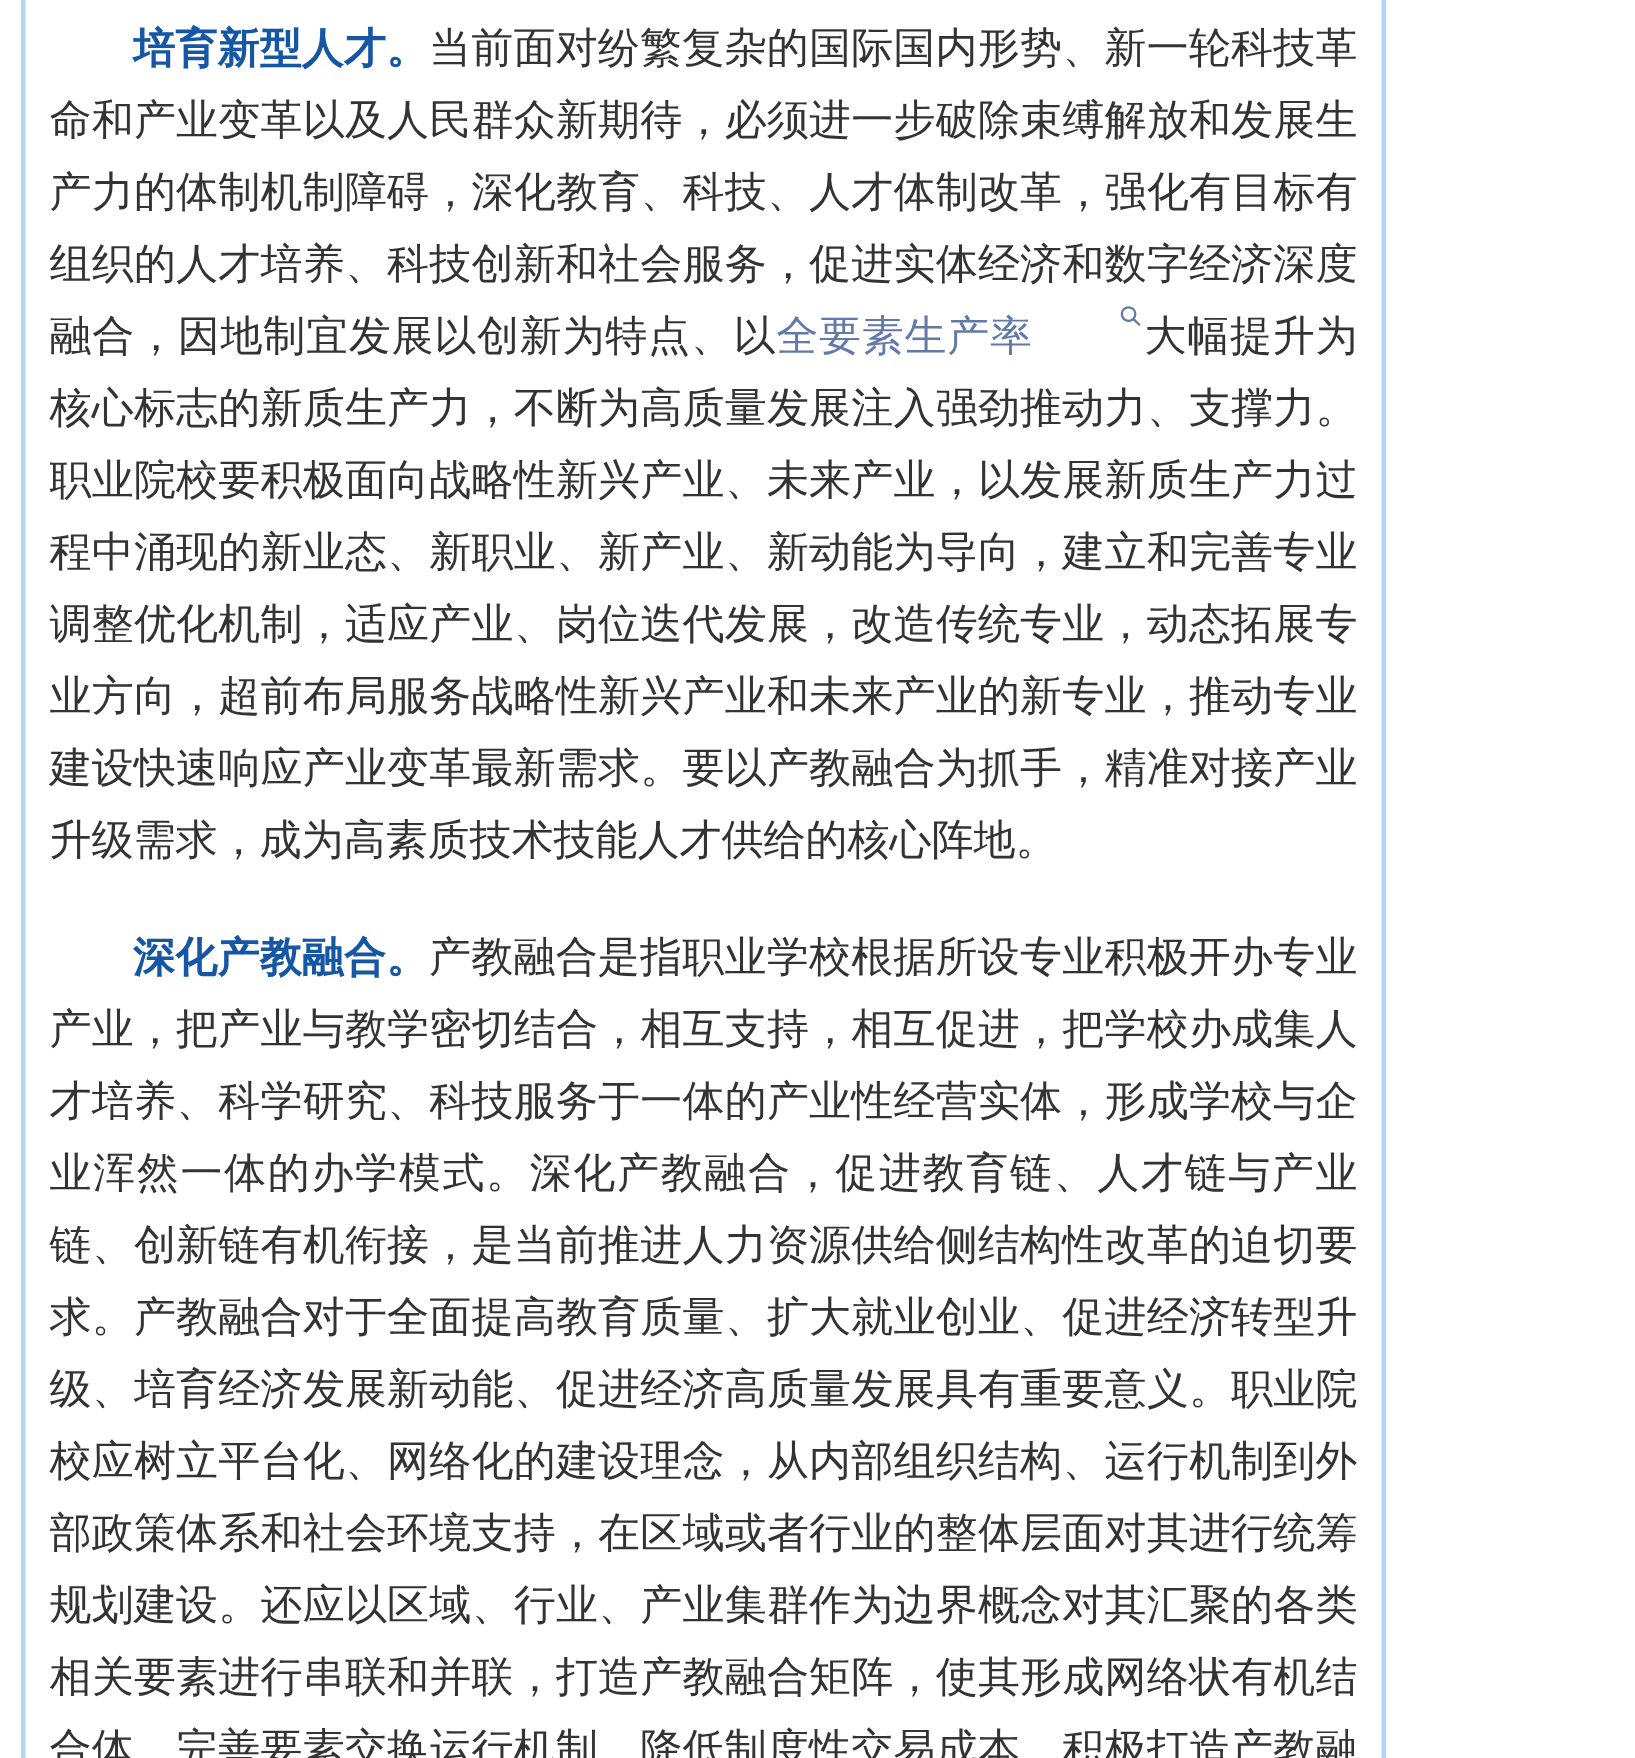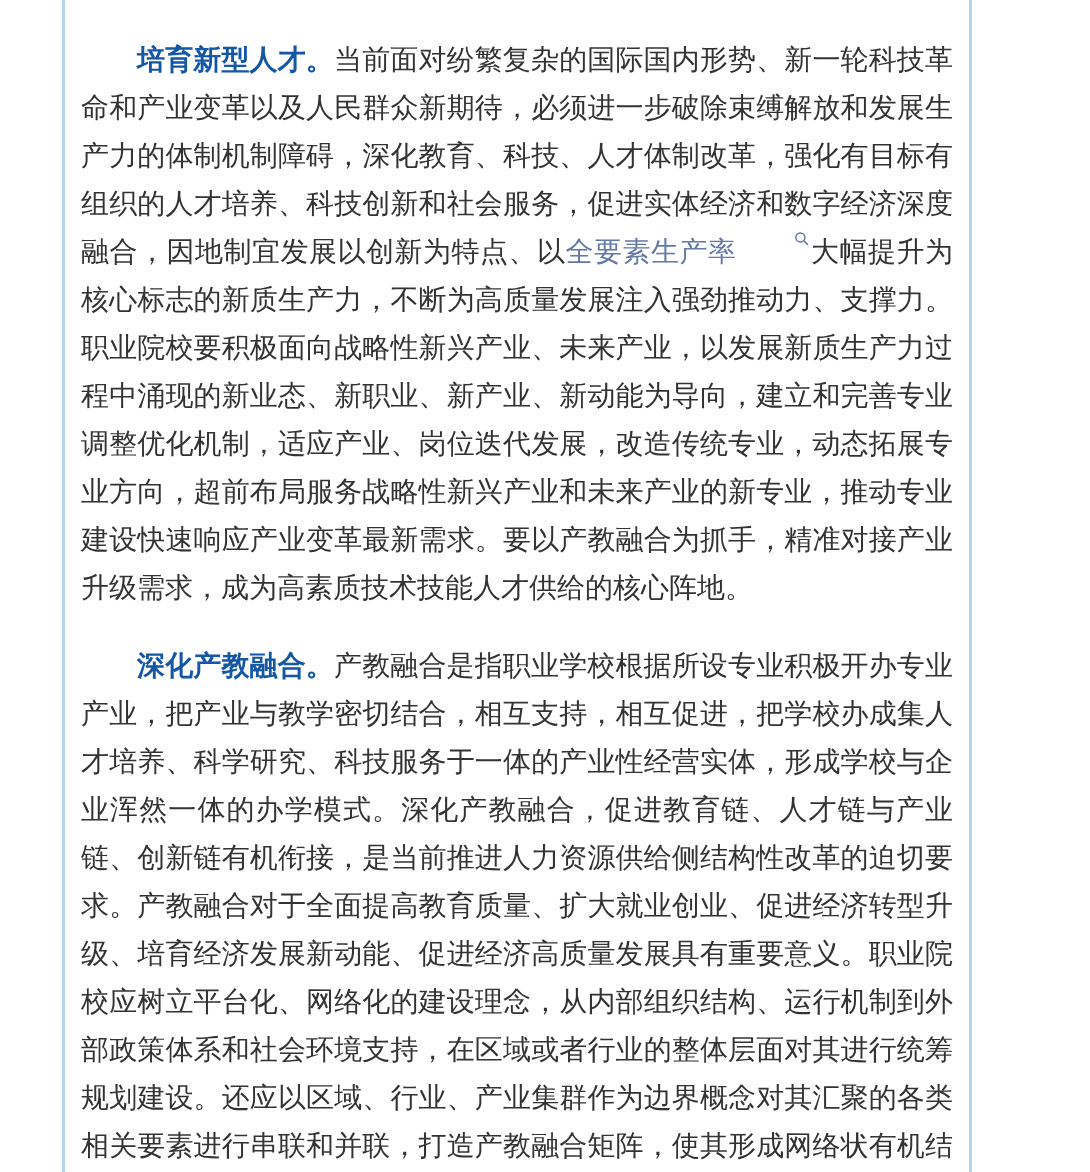--- a/index.html
+++ b/index.html
@@ -13,23 +13,22 @@
   body{
     width:1090px;height:1172px;overflow:hidden;
     font-family:"Liberation Sans",sans-serif;
   }
   .page{position:relative;width:1090px;height:1172px;background:var(--bg);}
   .content{
     position:absolute;left:14px;top:0;width:910px;height:1172px;
     box-sizing:border-box;
     border-left:3px solid var(--border);
     border-right:3px solid var(--border);
-    padding:36px 16px 0 16px;
+    padding:8px 16px 0 16px;
     overflow:hidden;
-    margin-left:48px;
   }
   p.para{
     margin:0 0 30px 0;
     font-size:28px;
     line-height:48px;
     color:var(--body);
     text-align:justify;
     text-indent:2em;
     letter-spacing:0;
   }

